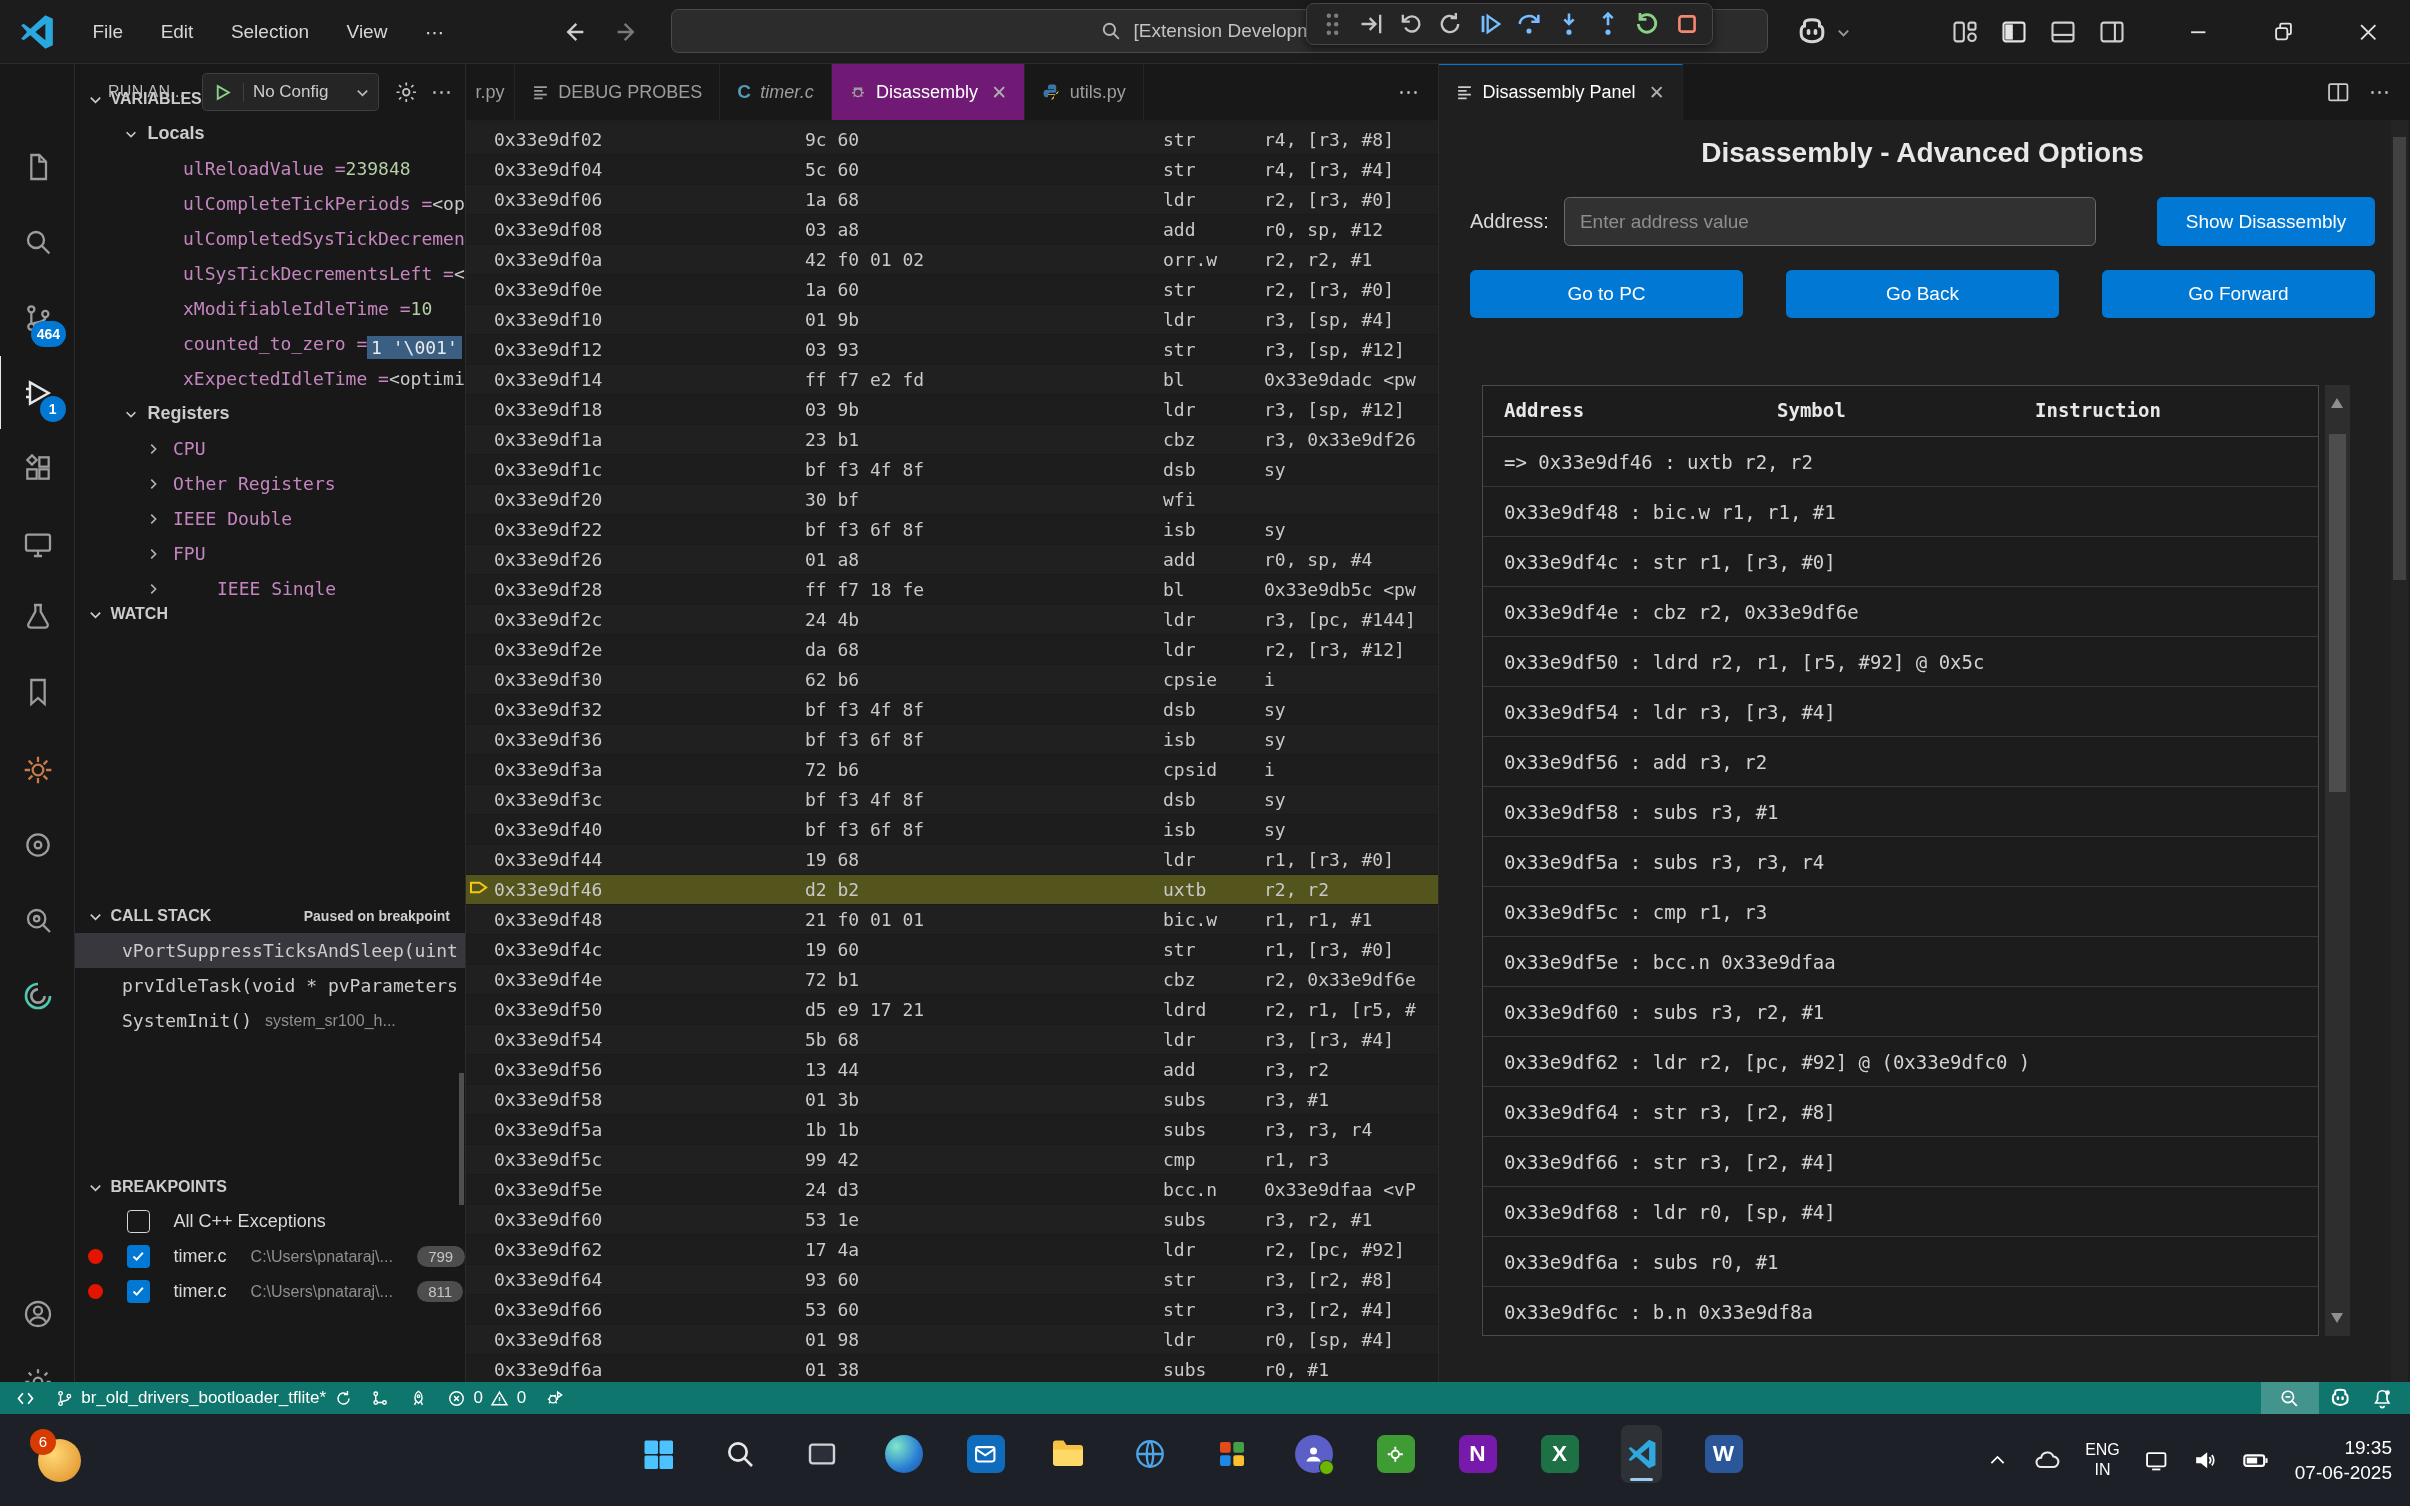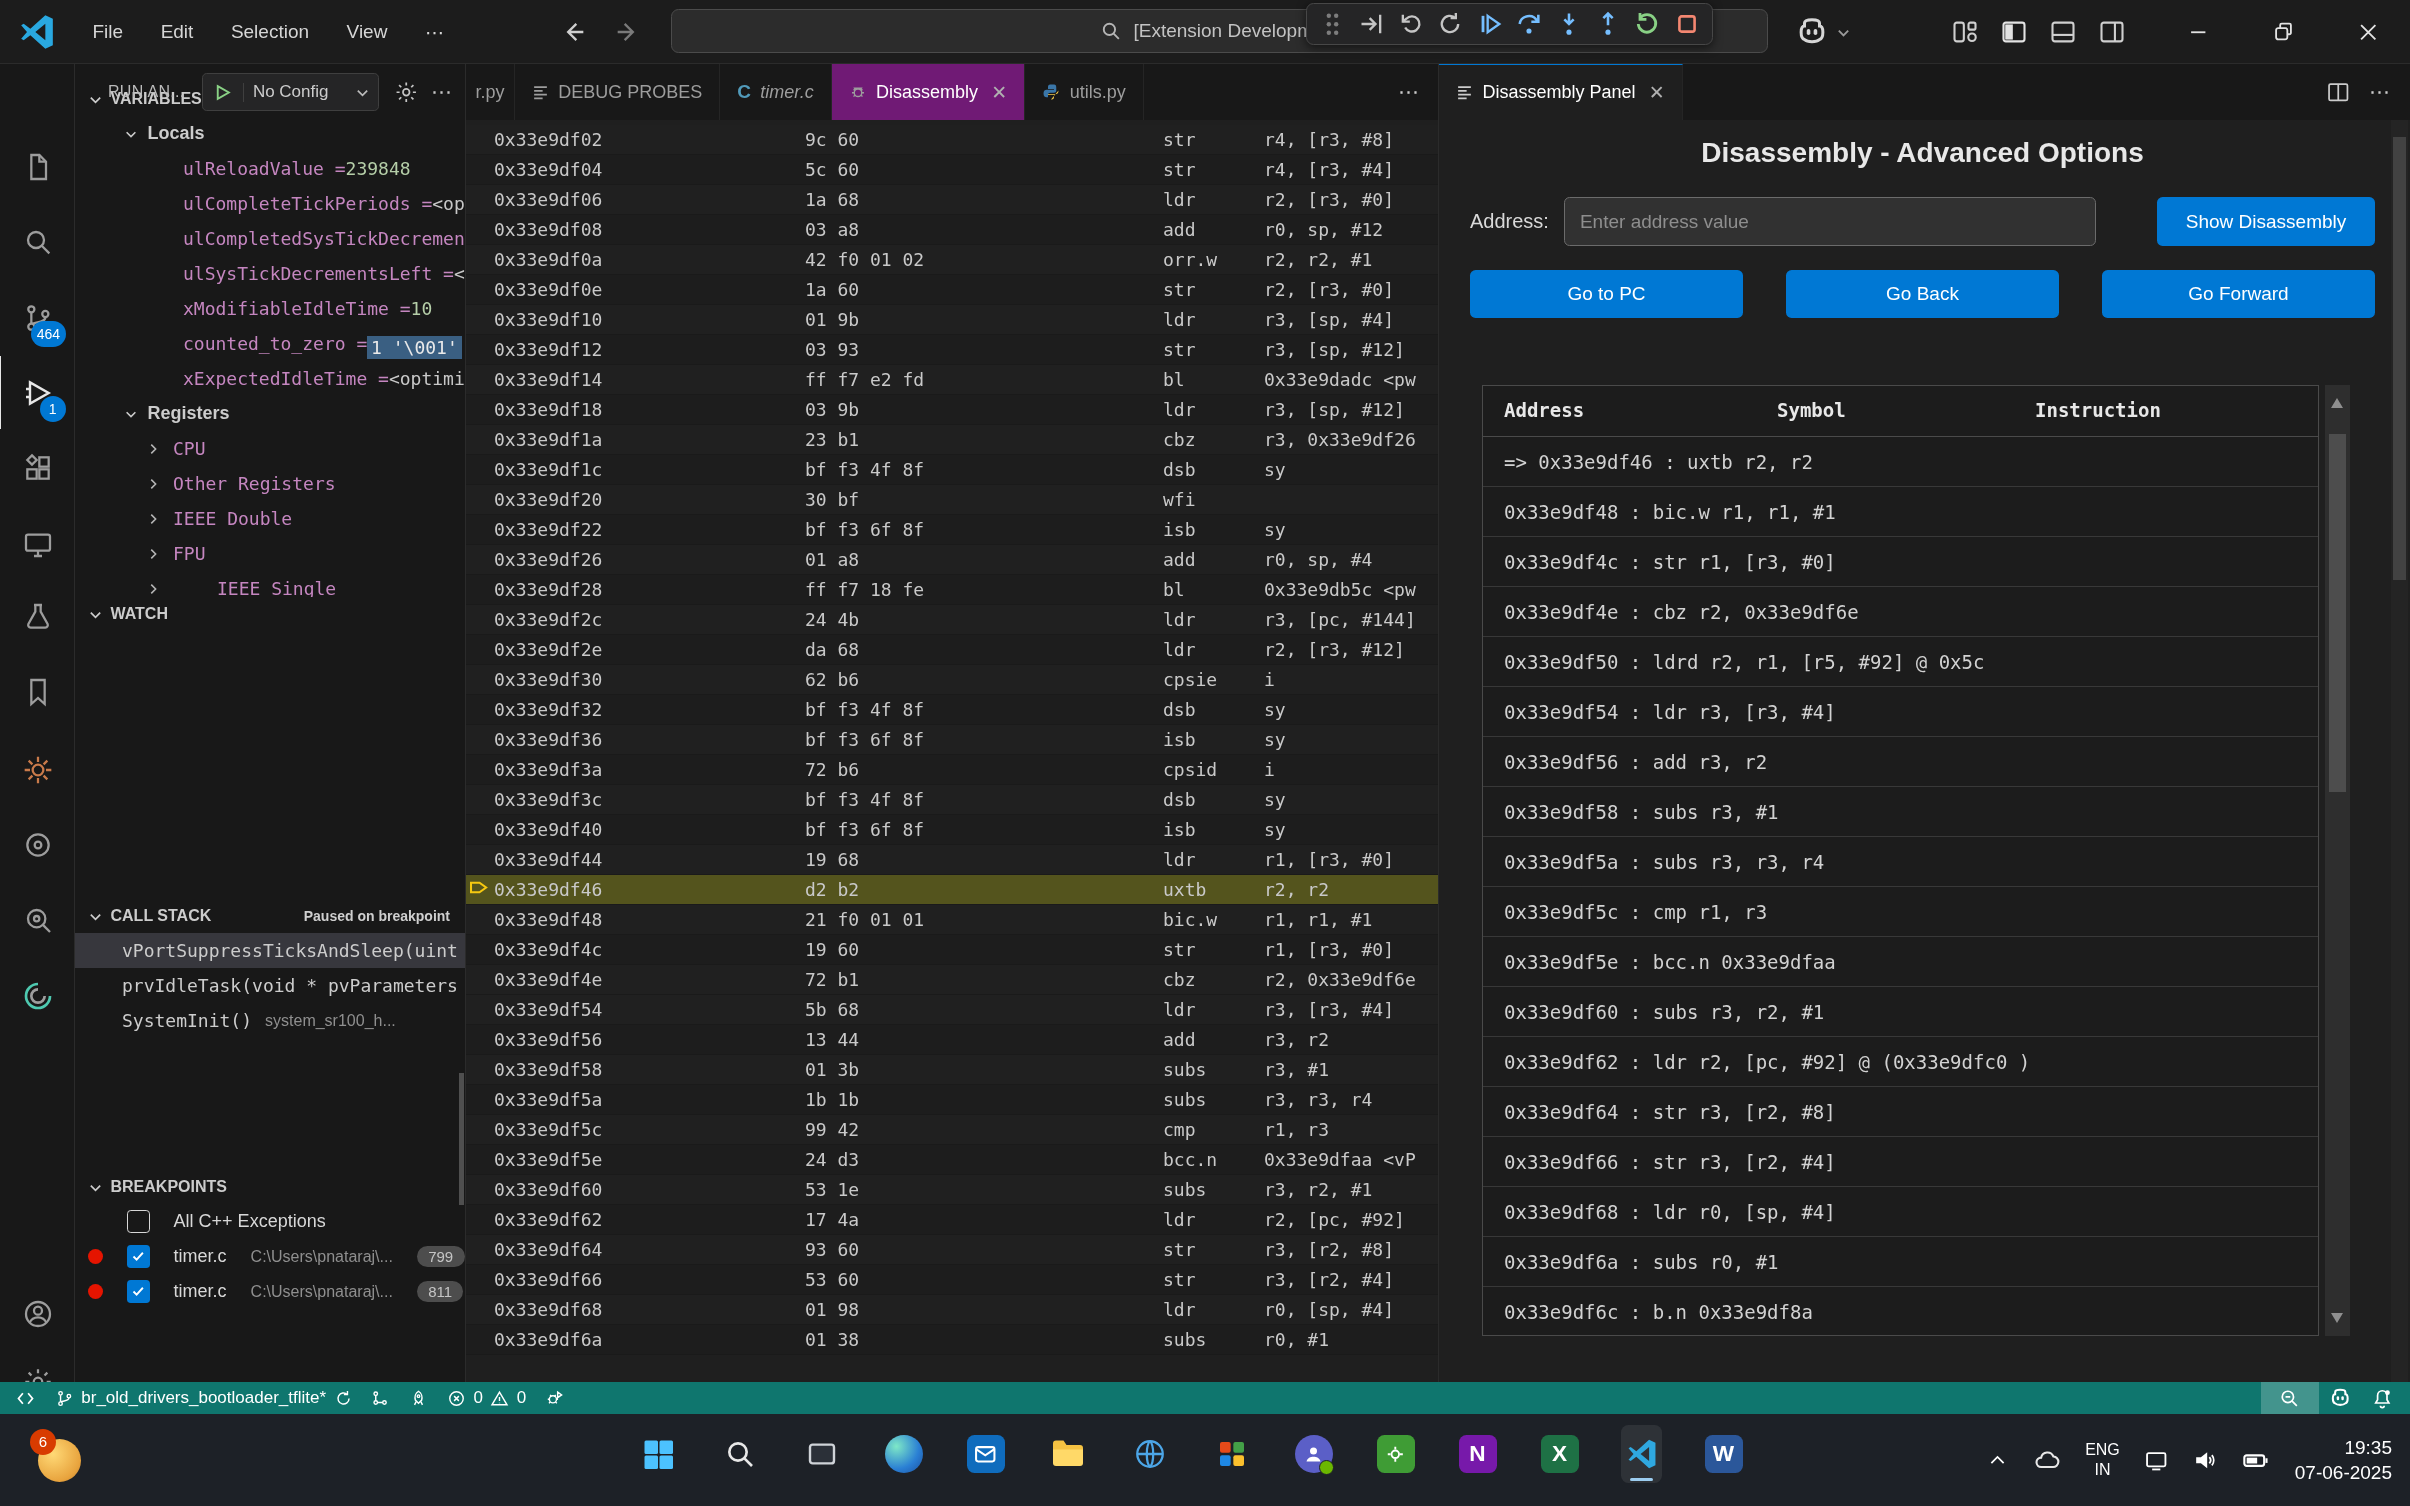--- a/index.html
+++ b/index.html
@@ -19,21 +19,21 @@
   .dbg-btn { width:40px; height:36px; display:flex; align-items:center; justify-content:center; border-radius:4.7px; }
   .copilot-wrap { position:absolute; left:1794px; top:0; height:64px; display:flex; align-items:center; gap:5.6px; }
   .layout-icons { position:absolute; left:1951px; top:0; height:64px; display:flex; align-items:center; gap:21px; }
   .win-controls { position:absolute; left:2156px; top:0; height:64px; display:flex; }
   .win-btn { width:85px; height:64px; display:flex; align-items:center; justify-content:center; }
 
   
   #activitybar { position:absolute; left:0; top:64px; width:75px; height:1318px; background:#181818; border-right:0.9px solid #2b2b2b; z-index:10; }
   .act-item { position:absolute; left:0; width:75px; height:73px; display:flex; align-items:center; justify-content:center; }
   .act-item.active { border-left:1.9px solid #e7e7e7; }
-  .act-badge { position:absolute; right:9.4px; bottom:7.5px; min-width:26px; height:26px; padding:0 5.6px; border-radius:15px; background:#0078d4; color:#fff; font-size:14px; display:flex; align-items:center; justify-content:center; font-family:"Liberation Sans",sans-serif; }
+  .act-badge { position:absolute; right:9.4px; bottom:7.5px; min-width:26px; height:26px; padding:0 5.6px; border-radius:15px; background:#0078d4; color:#fff; font-size:14px; display:flex; align-items:center; justify-content:center; font-family:"Liberation Sans",sans-serif;font-weight:bold; }
 
   
   #sidebar { position:absolute; left:75px; top:64px; width:391px; height:1318px; background:#181818; border-right:0.9px solid #2b2b2b; overflow:hidden; z-index:5; }
   #runbar { position:absolute; left:0; top:0; width:391px; height:56px; display:flex; align-items:center; }
   #runbar-title { margin-left:33px; font-size:16px; color:#bbbbbb; letter-spacing:0.3px; }
   #config-dropdown { margin-left:17px; width:177px; height:38px; background:#252526; border:0.9px solid #3f3f3f; border-radius:4.7px; display:flex; align-items:center; overflow:hidden; }
   #config-dropdown .play { width:41px; display:flex; justify-content:center; border-right:0.9px solid #3f3f3f; }
   #config-dropdown .cfg-label { flex:1; font-size:17px; color:#cccccc; padding-left:9.4px; white-space:nowrap; overflow:hidden; }
   .section-hdr { display:flex; align-items:center; height:34px; font-size:16px; font-weight:bold; color:#cccccc; }
   .section-hdr .chev { margin:0 7.5px 0 13px; }
@@ -799,20 +799,26 @@
         <span class="d-bytes">19 60</span>
         <span class="d-mn">str</span>
         <span class="d-op">r1, [r3, #0]</span>
       </div>
       <div class="drow">
         <span class="d-addr">0x33e9df4e</span>
         <span class="d-bytes">72 b1</span>
         <span class="d-mn">cbz</span>
         <span class="d-op">r2, 0x33e9df6e</span>
       </div>
+      <div class="drow alt">
+        <span class="d-addr">0x33e9df50</span>
+        <span class="d-bytes">d5 e9 17 21</span>
+        <span class="d-mn">ldrd</span>
+        <span class="d-op">r2, r1, [r5, #</span>
+      </div>
       <div class="drow">
         <span class="d-addr">0x33e9df54</span>
         <span class="d-bytes">5b 68</span>
         <span class="d-mn">ldr</span>
         <span class="d-op">r3, [r3, #4]</span>
       </div>
       <div class="drow alt">
         <span class="d-addr">0x33e9df56</span>
         <span class="d-bytes">13 44</span>
         <span class="d-mn">add</span>

